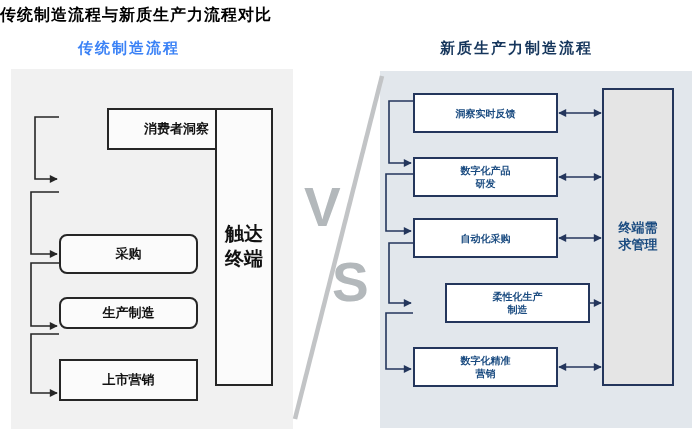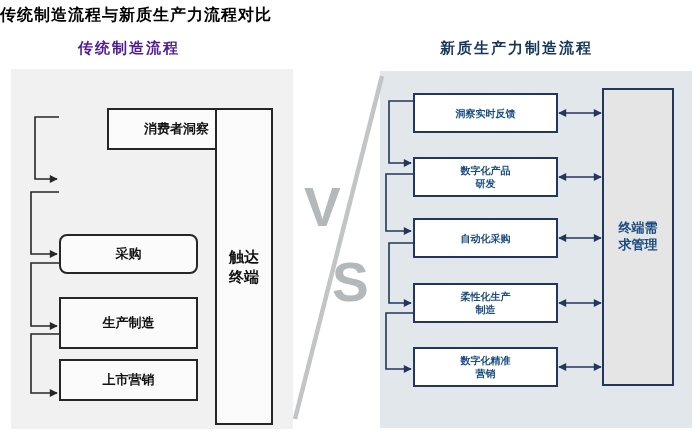--- a/index.html
+++ b/index.html
@@ -5,21 +5,21 @@
   html,body{margin:0;padding:0;background:#ffffff;}
   .stage{
     position:relative;width:700px;height:442px;overflow:hidden;
     font-family:"Liberation Sans","DejaVu Sans",sans-serif;background:#ffffff;
   }
   .title{
     position:absolute;left:0;right:0;top:5px;text-align:left;
     font-size:16px;font-weight:bold;color:#000000;letter-spacing:1px;
   }
   .col-header{position:absolute;top:39px;font-size:15px;font-weight:bold;letter-spacing:2px;}
-  .col-header.left{left:78px;color:#4c1d95;text-align:right;}
+  .col-header.left{left:78px;color:#3b82f6;text-align:right;}
   .col-header.right{left:440px;color:#16365c;}
   .panel{position:absolute;z-index:1;}
   .panel.left-panel{left:11px;top:69px;width:282px;height:360px;background:#f1f1f1;}
   .panel.right-panel{left:380px;top:71px;width:312px;height:357px;background:#e2e7ec;}
   svg.overlay{position:absolute;left:0;top:0;z-index:2;pointer-events:none;}
   .vs-letter{
     position:absolute;z-index:2;font-size:55px;line-height:1;font-weight:bold;
     color:#b3b8bb;
   }
   .vs-letter.v{left:304px;top:180px;}
@@ -29,34 +29,34 @@
     display:flex;align-items:center;justify-content:center;text-align:center;
     font-weight:bold;white-space:pre-line;line-height:1.3;
   }
   .lbox{
     left:59px;width:139px;background:#fbfbfb;border:2px solid #262626;
     color:#111111;font-size:13px;
   }
   .lbox.b1{top:108px;height:42px;margin-left:48px;}
   .lbox.b2{top:171px;height:41px;}
   .lbox.b3{top:234px;height:40px;border-radius:8px;}
-  .lbox.b4{top:297px;height:52px;}
+  .lbox.b4{top:297px;height:32px;border-radius:8px;}
   .lbox.b5{top:359px;height:42px;}
   .ltall{
-    left:215px;top:108px;width:58px;height:317px;background:#fbfbfb;
-    border:2px solid #262626;color:#111111;font-size:15px;
+    left:215px;top:108px;width:58px;height:278px;background:#fbfbfb;
+    border:2px solid #262626;color:#111111;font-size:19px;
   }
   .rbox{
     left:413px;width:145px;background:#ffffff;border:2px solid #24365c;
     color:#1a4b80;font-size:10px;
   }
   .rbox.r1{top:93px;height:40px;}
   .rbox.r2{top:157px;height:40px;}
   .rbox.r3{top:218px;height:40px;}
-  .rbox.r4{top:283px;height:40px;}
+  .rbox.r4{top:283px;height:40px;margin-left:32px;}
   .rbox.r5{top:347px;height:40px;}
   .rtall{
     left:602px;top:88px;width:72px;height:298px;background:#e5e5e5;
     border:2px solid #24365c;color:#1a4b80;font-size:13px;
   }
 </style>
 </head>
 <body>
 
 <div class="stage">

